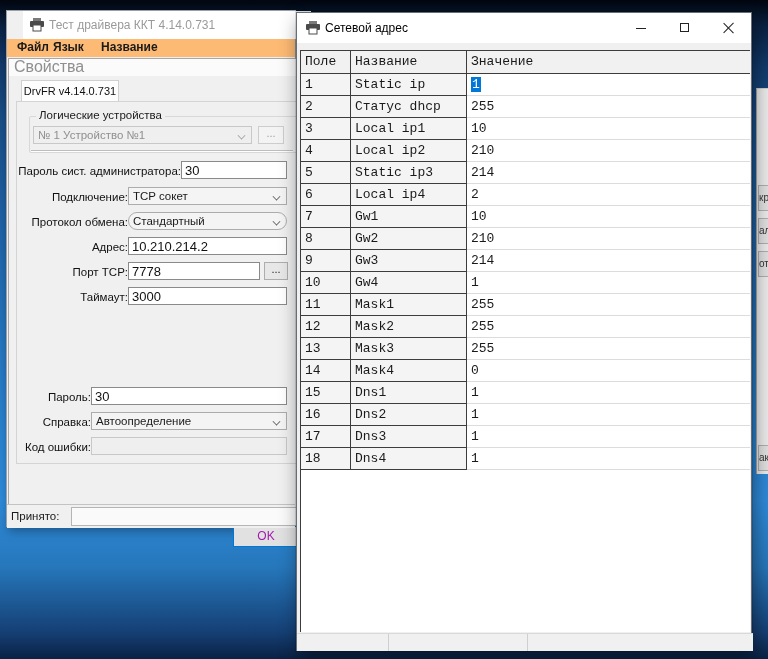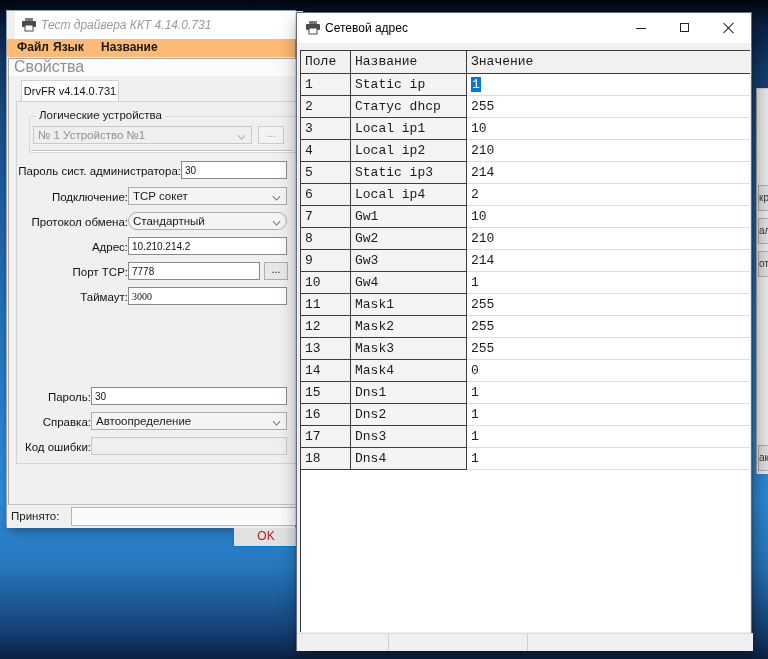--- a/index.html
+++ b/index.html
@@ -13,21 +13,21 @@
   }
   
   .bg-win { position:absolute; left:756px; top:88px; width:12px; height:386px;
     background:#ededed; border-left:1px solid #a9a9a9; border-top:1px solid #cfcfcf; }
   .bg-frag { position:absolute; left:1px; width:11px; height:26px; background:#e2e2e2;
     border:1px solid #b0b0b0; border-right:none; font-size:10px; line-height:24px;
     color:#333; overflow:hidden; white-space:nowrap; }
   
   .main-win { position:absolute; left:6px; top:10px; width:290px; height:517px;
     background:#f0f0f0; border:1px solid #9aa1a8; box-shadow:2px 4px 10px rgba(0,0,0,.35); }
-  .mw-titlebar { position:absolute; left:8px; top:0; width:100%; height:28px; background:#fff;font-style:italic; }
+  .mw-titlebar { position:absolute; left:16px; top:0; width:100%; height:28px; background:#fff; }
   .mw-title { position:absolute; left:26px; top:0; line-height:28px; font-size:12px; color:#9a9a9a; white-space:nowrap; }
   .win-icon { position:absolute; left:6px; top:7px; width:16px; height:14px; }
   .mw-menubar { position:absolute; left:0; top:28px; width:100%; height:18px; background:#fdba74;font-weight:bold; }
   .menu-item { position:absolute; top:0; height:18px; line-height:17px; font-size:12px; color:#1a1a1a; padding:0 2px; }
   
   .props { position:absolute; left:1px; top:47px; width:289px; height:453px;
     background:#f0f0f0; border:1px solid #a8a8a8; border-right:none; }
   .props-title { position:absolute; left:0; top:0; width:100%; height:17px; background:#fbfbfb;
     font-size:16px; color:#8f8f8f; line-height:16px; padding-left:5px; }
   .tab { position:absolute; left:12px; top:21px; width:98px; height:22px; background:#fdfdfd;
@@ -43,25 +43,25 @@
   .chev { position:absolute; right:6px; top:5px; width:7px; height:7px; }
   .chev::after { content:""; position:absolute; left:0; top:0; width:6px; height:6px;
     border-right:1.5px solid #555; border-bottom:1.5px solid #555; transform:rotate(45deg) scale(.8); }
   .combo.disabled .chev::after { border-color:#9c9c9c; }
   .btn-dots { position:absolute; background:#e7e7e7; border:1px solid #adadad; font-size:11px;
     text-align:center; line-height:12px; color:#222; }
   .btn-dots.disabled { background:#f3f3f3; border-color:#cdcdcd; color:#a2a2a2; }
   .sep { position:absolute; left:14px; top:48px; width:262px; height:2px;
     border-top:1px solid #bdbdbd; border-bottom:1px solid #fff; }
   .flabel { position:absolute; font-size:11.5px; white-space:nowrap; color:#111; }
-  .tbox { position:absolute; background:#fff; border:1px solid #8a8a8a; font-size:10px;
+  .tbox { position:absolute; background:#fff; border:1px solid #8a8a8a; font-size:13px;
     padding:0 3px; font-family:"Liberation Sans",sans-serif; color:#111; outline:none; }
   .tbox:disabled, .tbox.disabled { background:#efefef; border-color:#c8c8c8; }
   .ok-btn { position:absolute; left:224px; top:467px; width:66px; height:21px; background:#e1e1e1;
-    border:1px solid #0078d7; font-size:12px; color:#b91c1c; text-align:center; line-height:19px;
+    border:1px solid #0078d7; font-size:12px; color:#a21caf; text-align:center; line-height:19px;
     font-family:"Liberation Sans",sans-serif; }
   .mw-status { position:absolute; left:0; top:493px; width:100%; height:24px; background:#f0f0f0; border-top:1px solid #c3c3c3; }
   .mw-status-label { position:absolute; left:4px; top:5px; font-size:11.5px; }
   .mw-status-field { position:absolute; left:64px; top:2px; width:230px; height:19px; background:#fafafa; border:1px solid #b5b5b5; }
   
   .dialog { position:absolute; left:296px; top:12px; width:456px; height:639px;
     background:#f0f0f0; border:1px solid #666e78;
     box-shadow:0 0 0 1px rgba(0,0,0,.12), 3px 8px 18px rgba(0,0,0,.45); }
   .dlg-titlebar { position:absolute; left:0; top:0; width:100%; height:30px; background:#fff; }
   .dlg-title { position:absolute; left:28px; top:0; line-height:30px; font-size:12px; color:#000; }
@@ -154,21 +154,21 @@
         </div>
 
         <div class="flabel" style="right:169px; top:139px;">Адрес:</div>
         <input class="tbox" style="left: 111px; top: 135px; width: 159px; height: 18px;" value="10.210.214.2">
 
         <div class="flabel" style="right:169px; top:164px;">Порт TCP:</div>
         <input class="tbox" style="left: 111px; top: 160px; width: 132px; height: 18px;" value="7778">
         <div class="btn-dots" style="left:247px; top:160px; width:24px; height:18px; line-height:13px;">...</div>
 
         <div class="flabel" style="right:169px; top:189px;">Таймаут:</div>
-        <input class="tbox" style="left: 111px; top: 185px; width: 159px; height: 18px; font-family: Liberation Serif, serif;" value="3000">
+        <input class="tbox" style="left: 111px; top: 185px; width: 159px; height: 18px;" value="3000">
 
         <div class="flabel" style="right:206px; top:289px;">Пароль:</div>
         <input class="tbox" style="left: 74px; top: 285px; width: 196px; height: 18px;" value="30">
 
         <div class="flabel" style="right:206px; top:314px;">Справка:</div>
         <div class="combo" style="left:74px; top:310px; width:196px; height:18px;">
           <span>Автоопределение</span>
           <span class="chev"></span>
         </div>
 

